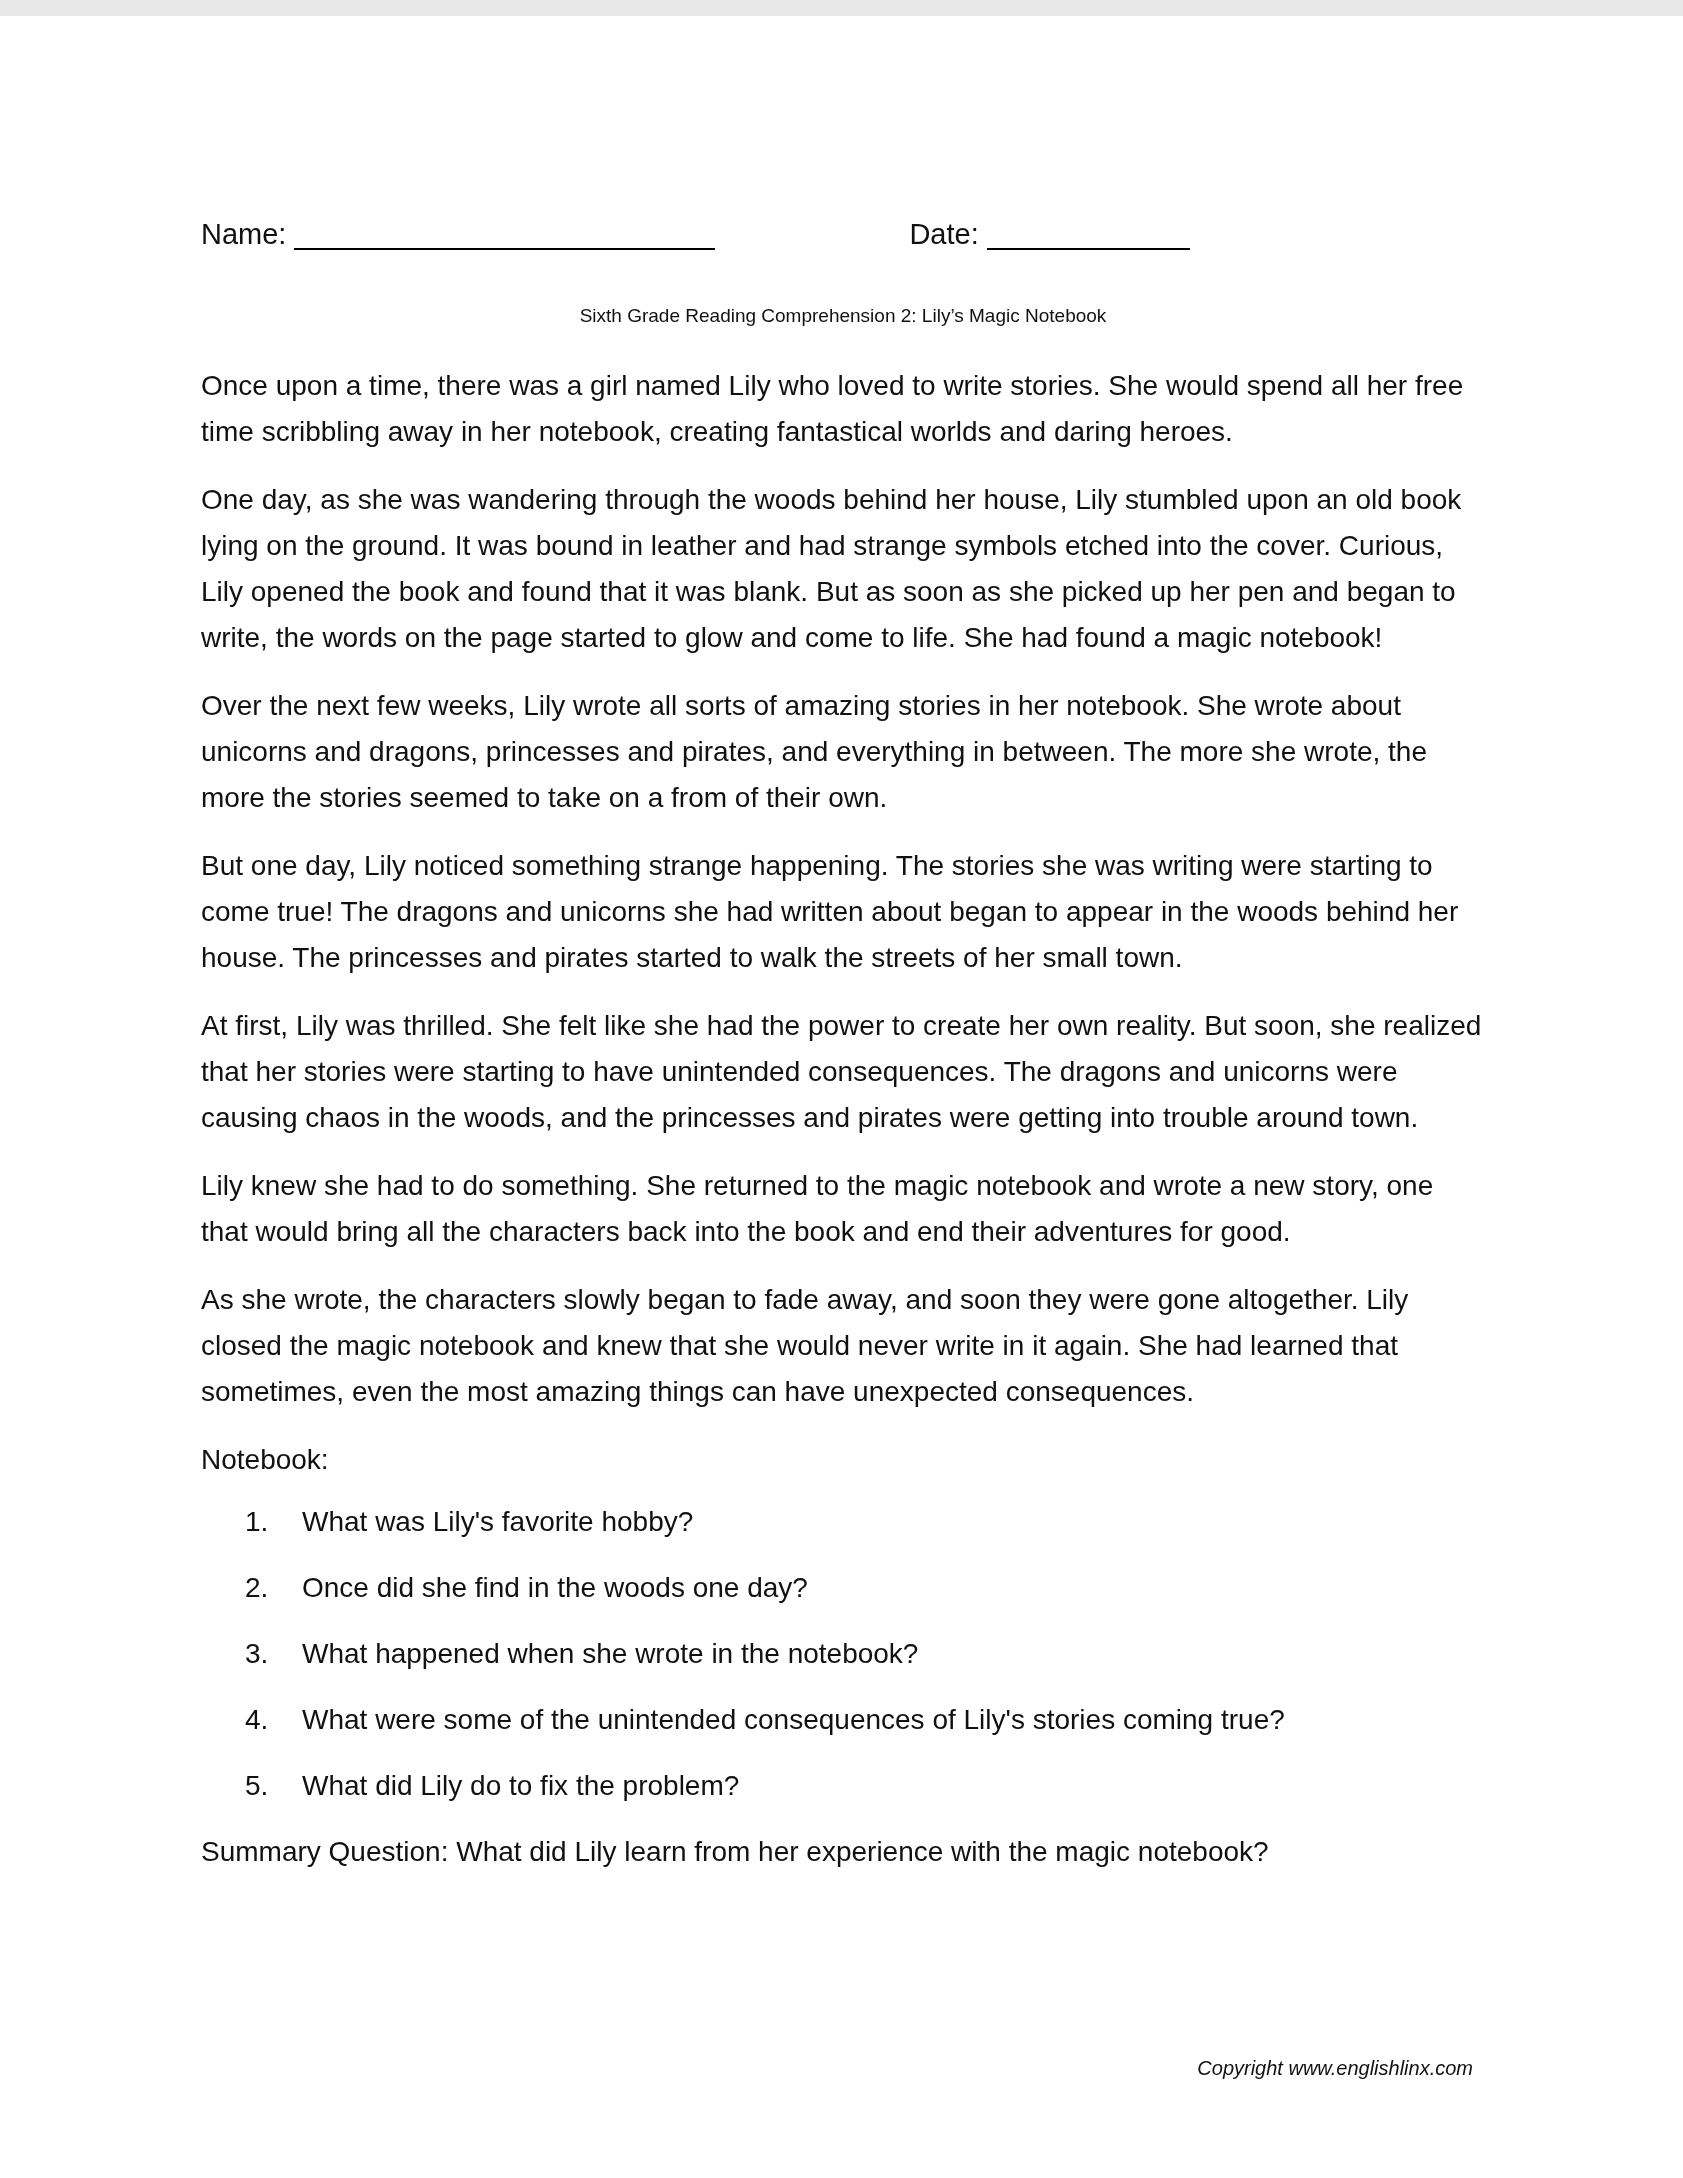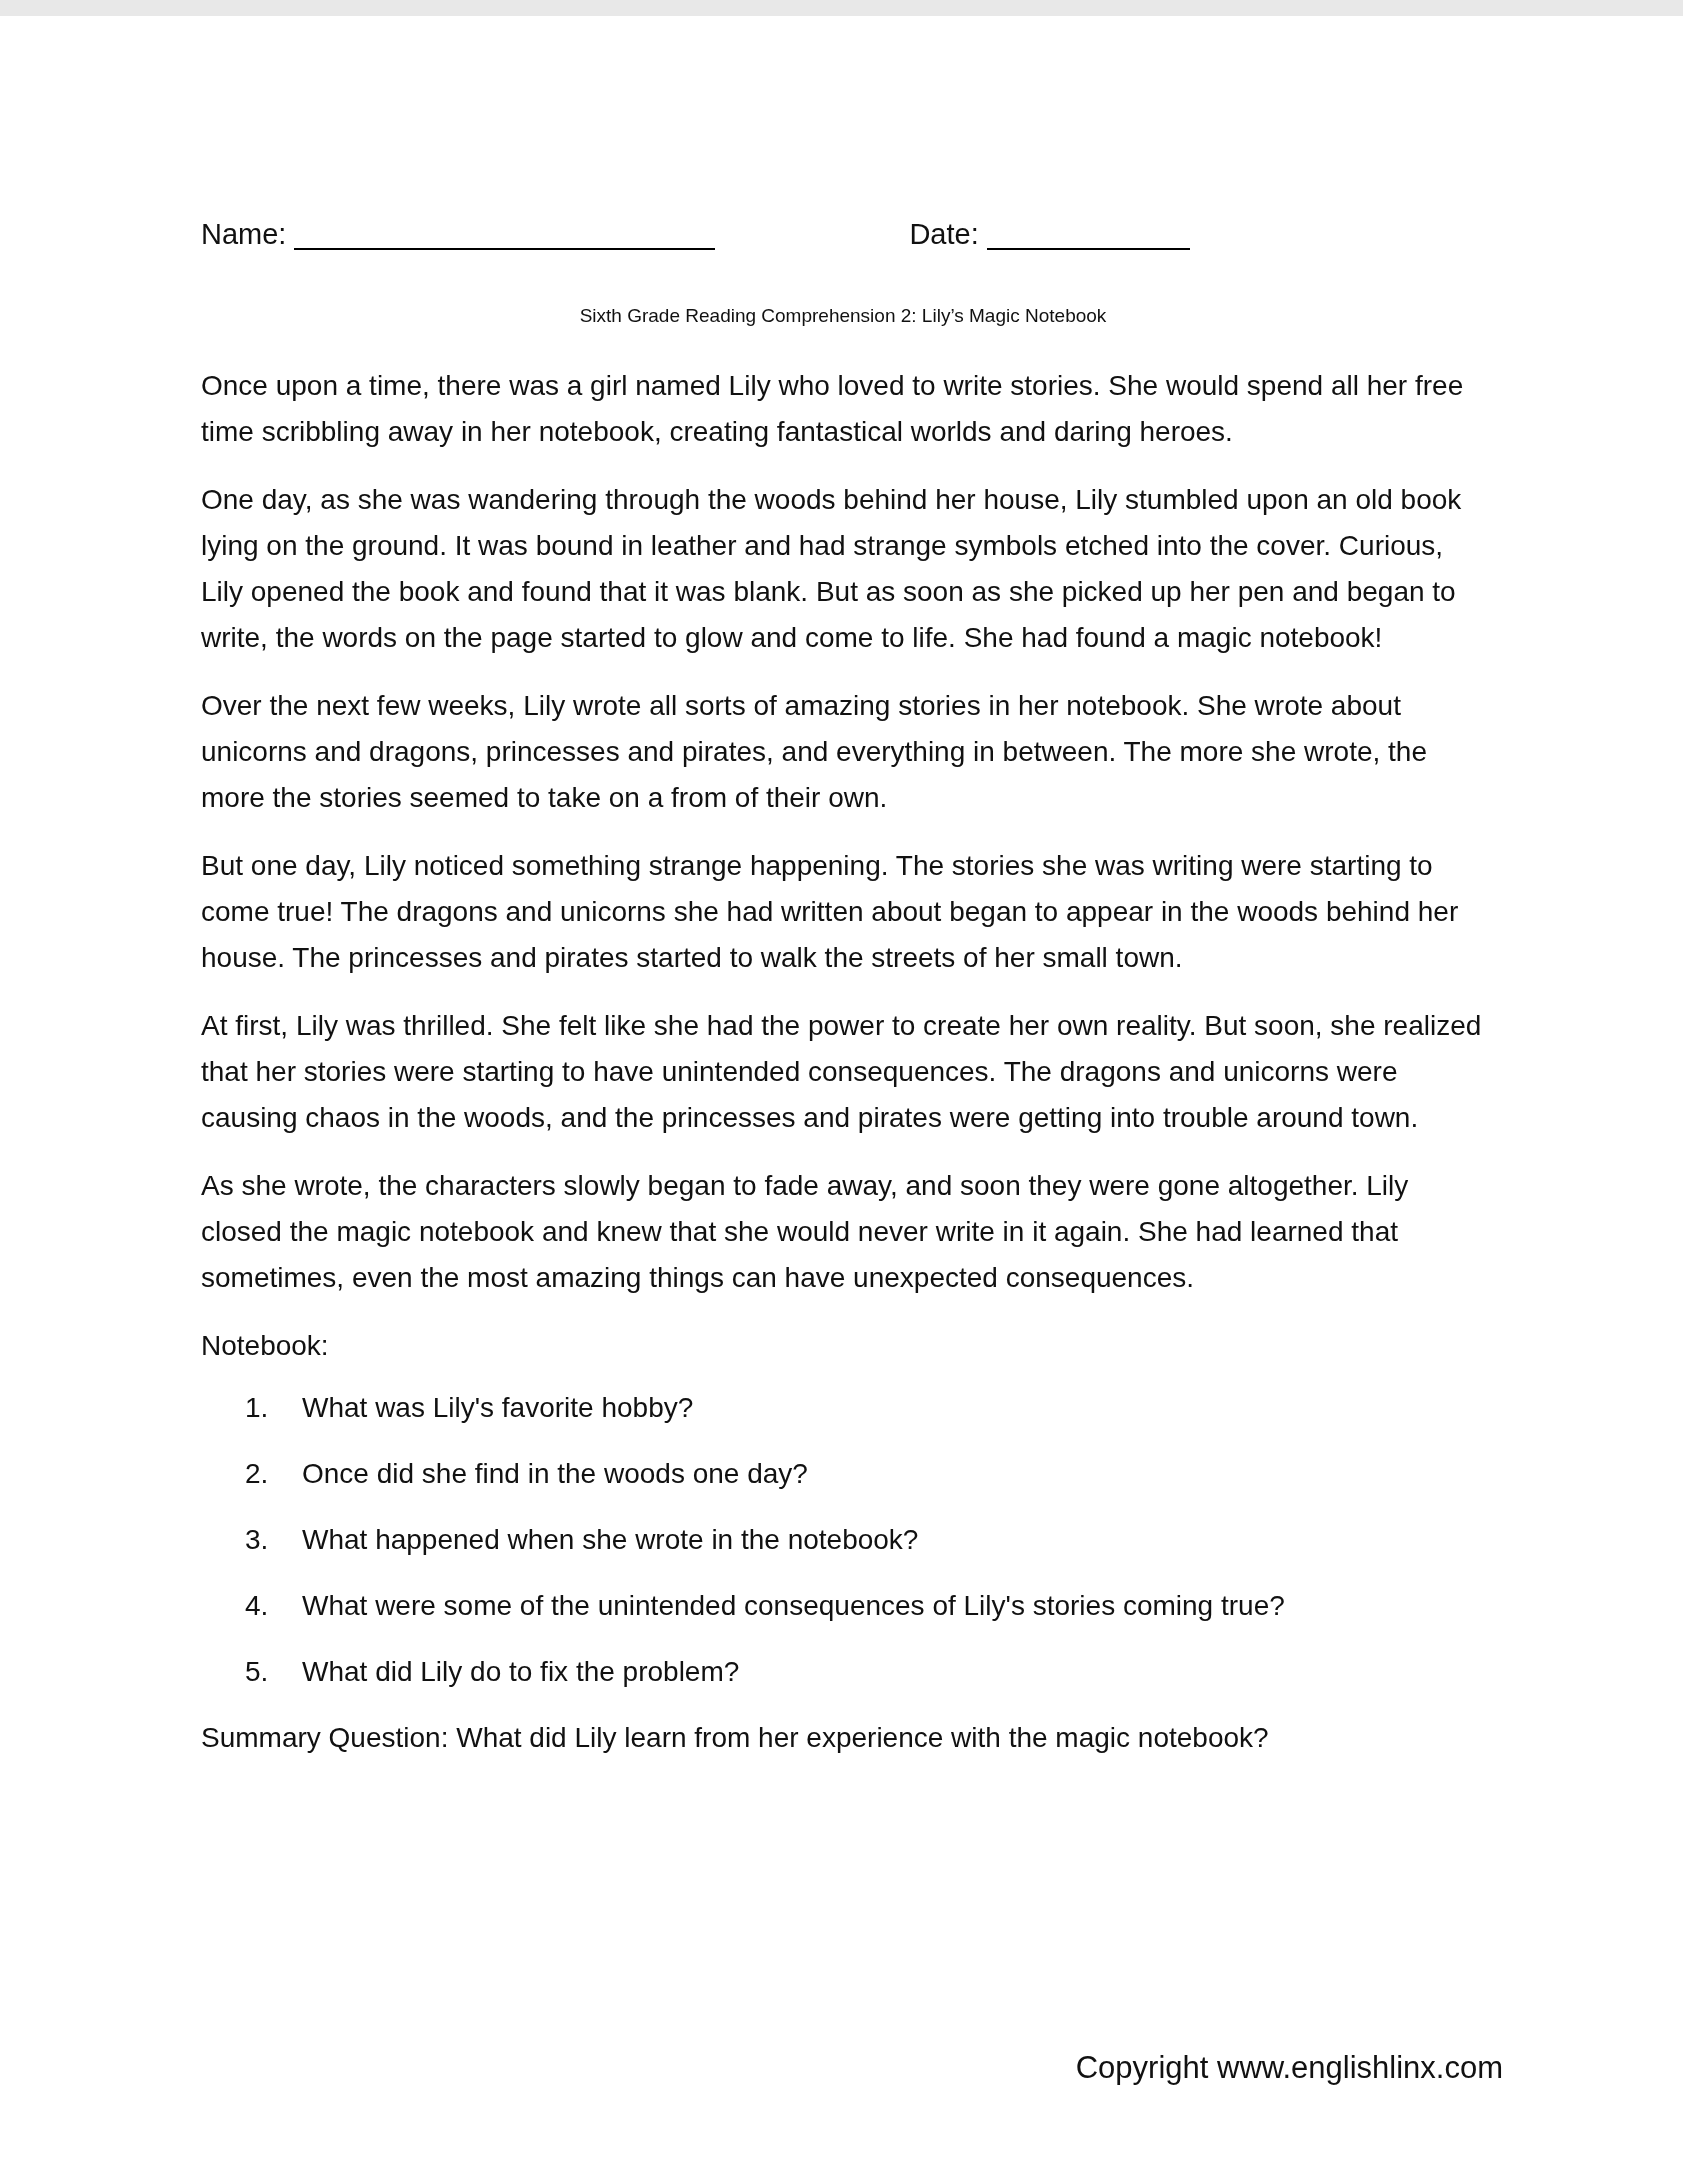--- a/index.html
+++ b/index.html
@@ -48,41 +48,43 @@
   }
   .q-num {
     width: 57px;
     flex: 0 0 57px;
   }
   .q-text { flex: 1; }
   .summary { margin: 10px 0 0 0; }
   .footer {
     position: absolute;
     top: 2032px;
-    right: 180px;
-    font-size: 31px;
+    right: 210px;
+    font-size: 20px;
     line-height: 40px;
+    font-style: italic;
   }
 </style>
 </head>
 <body>
 
 <div class="page">
 
   <div class="header-row">
     <span class="label">Name:</span><span class="blank name-blank"></span><span class="label date-label">Date:</span><span class="blank date-blank"></span>
   </div>
 
   <h1 class="title">Sixth Grade Reading Comprehension 2: Lily’s Magic Notebook</h1>
 
   <p class="para">Once upon a time, there was a girl named Lily who loved to write stories. She would spend all her free time scribbling away in her notebook, creating fantastical worlds and daring heroes.</p>
   <p class="para">One day, as she was wandering through the woods behind her house, Lily stumbled upon an old book lying on the ground. It was bound in leather and had strange symbols etched into the cover. Curious, Lily opened the book and found that it was blank. But as soon as she picked up her pen and began to write, the words on the page started to glow and come to life. She had found a magic notebook!</p>
   <p class="para">Over the next few weeks, Lily wrote all sorts of amazing stories in her notebook. She wrote about unicorns and dragons, princesses and pirates, and everything in between. The more she wrote, the more the stories seemed to take on a from of their own.</p>
   <p class="para">But one day, Lily noticed something strange happening. The stories she was writing were starting to come true! The dragons and unicorns she had written about began to appear in the woods behind her house. The princesses and pirates started to walk the streets of her small town.</p>
   <p class="para">At first, Lily was thrilled. She felt like she had the power to create her own reality. But soon, she realized that her stories were starting to have unintended consequences. The dragons and unicorns were causing chaos in the woods, and the princesses and pirates were getting into trouble around town.</p>
+  <p class="para">Lily knew she had to do something. She returned to the magic notebook and wrote a new story, one that would bring all the characters back into the book and end their adventures for good.</p>
   <p class="para">As she wrote, the characters slowly began to fade away, and soon they were gone altogether. Lily closed the magic notebook and knew that she would never write in it again. She had learned that sometimes, even the most amazing things can have unexpected consequences.</p>
 
   <p class="q-label">Notebook:</p>
 
   <div class="q-list">
     <div class="q-item">
       <span class="q-num">1.</span>
       <span class="q-text">What was Lily's favorite hobby?</span>
     </div>
     <div class="q-item">

